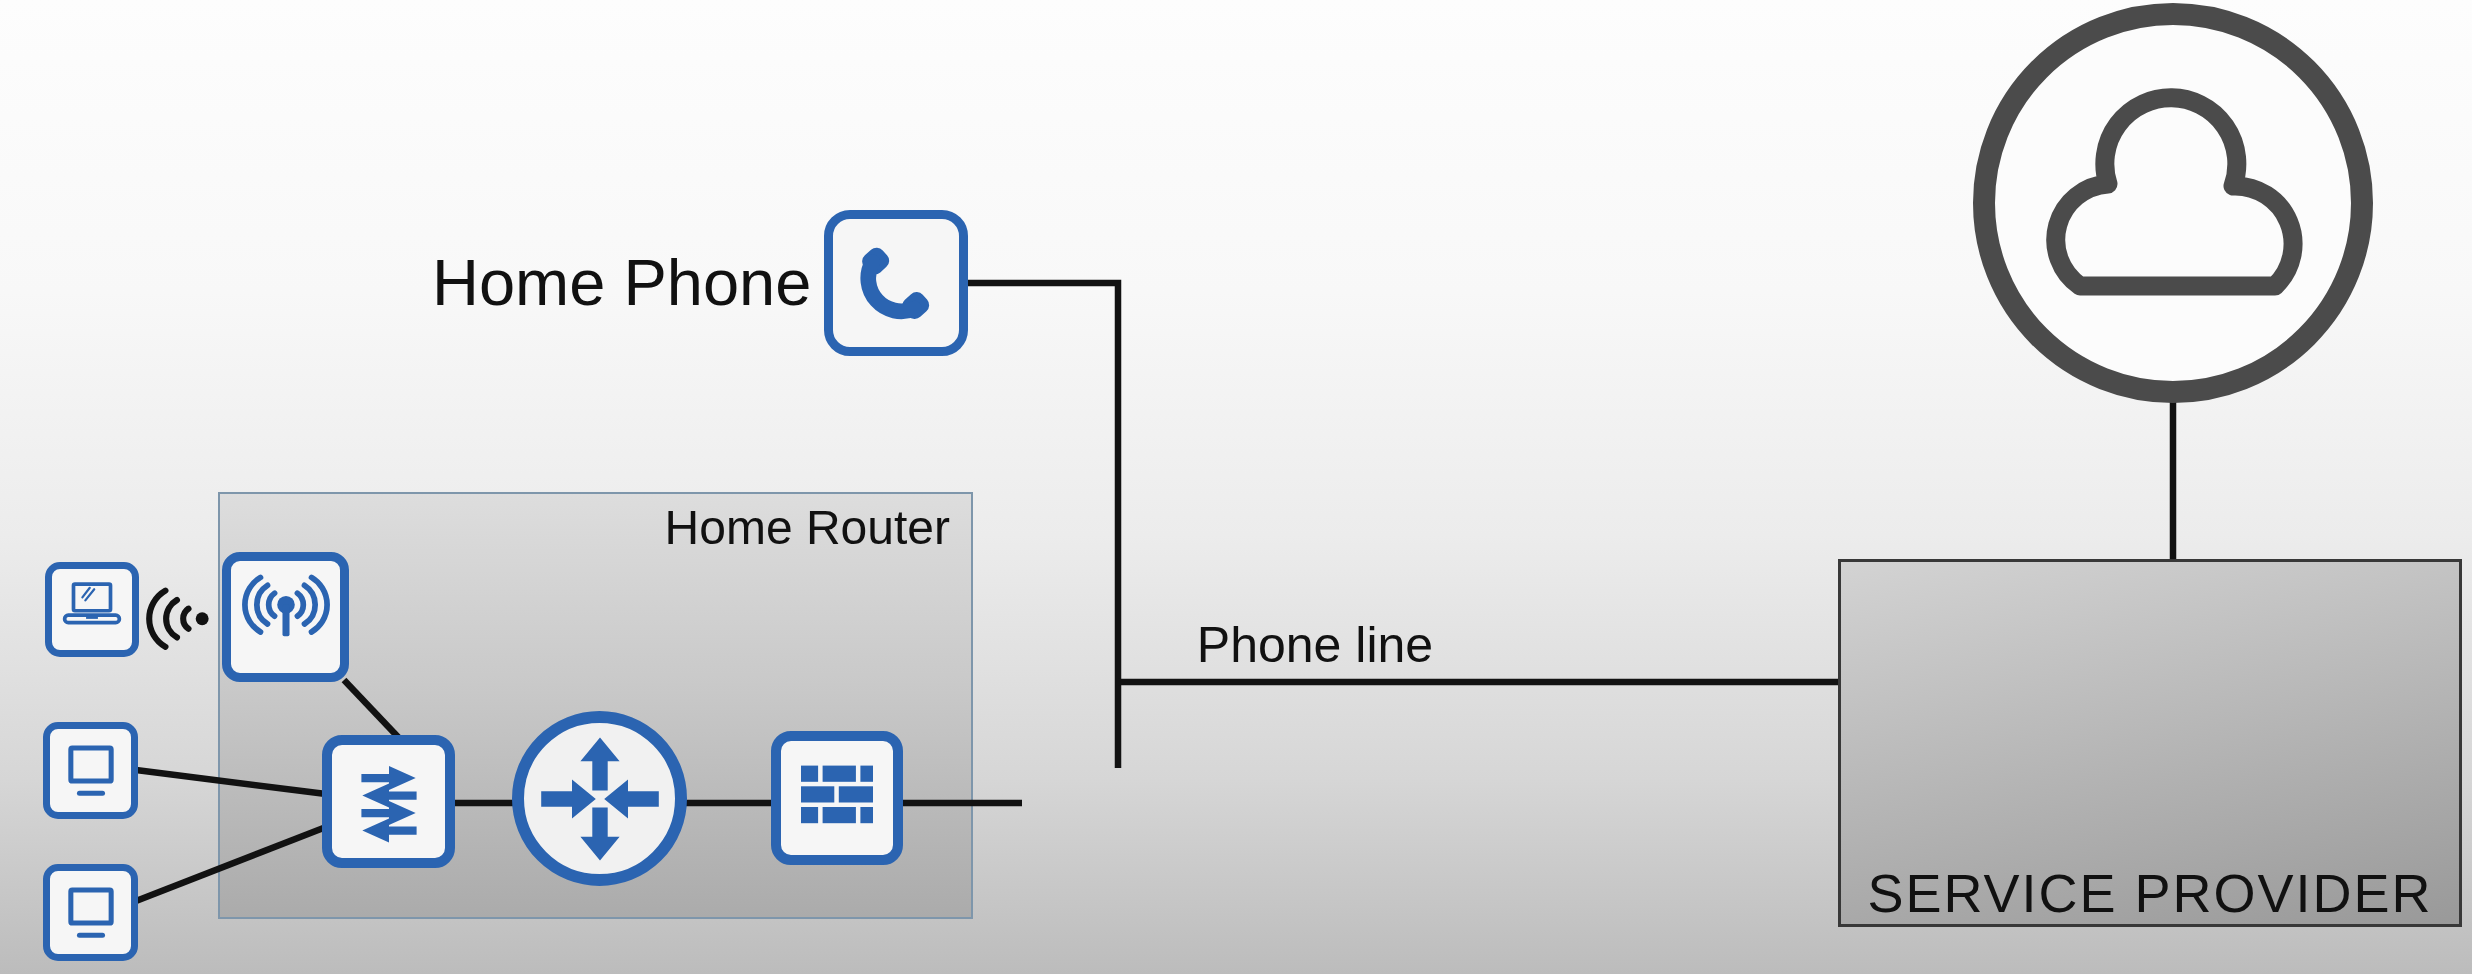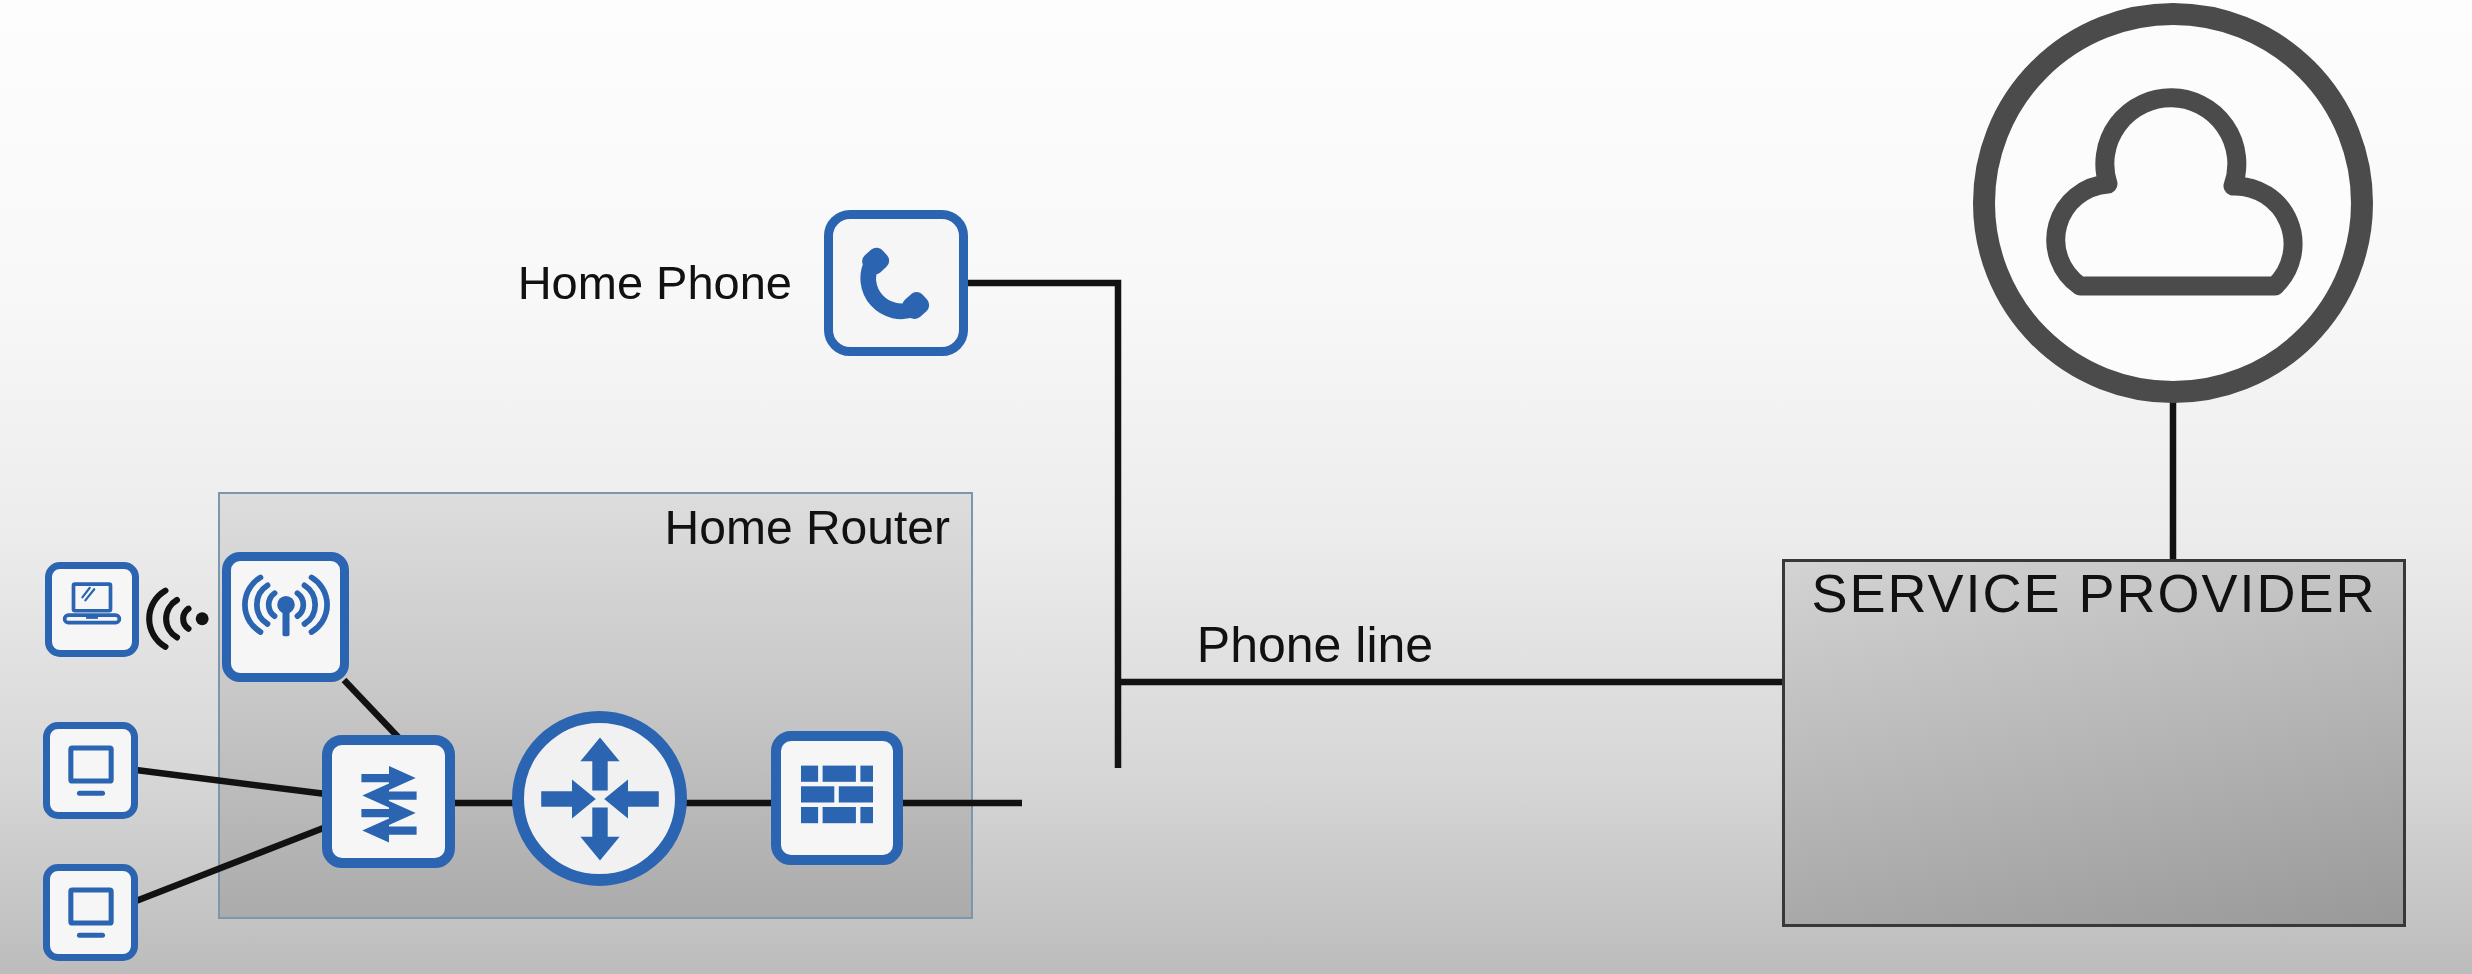--- a/index.html
+++ b/index.html
@@ -19,34 +19,34 @@
   
   #connectors{left:0;top:0;z-index:2;}
   .conn{stroke:var(--connector_black,#121212);stroke-width:6.5;fill:none;}
   
   #home-router-box{
     left:218px;top:492px;width:755px;height:427px;z-index:1;box-sizing:border-box;
     background:linear-gradient(180deg,#dddddd 0%,#c9c9c9 45%,#ababab 100%);
     border:2px solid #7e96ab;
   }
   #service-provider-box{
-    left:1782px;top:559px;width:624px;height:368px;z-index:3;box-sizing:border-box;
+    left:1838px;top:559px;width:624px;height:368px;z-index:3;box-sizing:border-box;
     background:linear-gradient(168deg,#d3d3d3 0%,#b9b9b9 45%,#999999 100%);
     border:3px solid #383838;
-    display:flex;align-items:flex-start;justify-content:center;
+    display:flex;align-items:flex-end;justify-content:center;
   }
   #modem-box{
     left:1020px;top:766px;width:180px;height:78px;z-index:3;box-sizing:border-box;
     background:linear-gradient(180deg,#a9a9a9 0%,#949494 100%);
     border:3px solid #3c3c3c;
     display:flex;align-items:center;justify-content:center;
   }
   
   .lbl{color:var(--label_black,#111);white-space:nowrap;z-index:4;}
-  #home-phone-label{left:432px;top:250px;width:360px;height:66px;line-height:66px;font-size:47px;text-align:right;}
+  #home-phone-label{left:432px;top:250px;width:360px;height:66px;line-height:66px;font-size:65px;text-align:right;}
   #home-router-label{left:600px;top:498px;width:350px;height:60px;line-height:60px;font-size:48px;text-align:right;}
   #phone-line-label{left:1190px;top:616px;width:250px;height:58px;line-height:58px;font-size:50px;text-align:center;}
   #service-provider-label{font-size:54px;letter-spacing:2px;}
   #modem-label{font-size:46px;}
   
   .node{
     z-index:3;box-sizing:border-box;background:#f6f6f6;
     border:9px solid var(--icon_blue,#2b64b1);border-radius:20px;
     display:flex;align-items:center;justify-content:center;
   }

